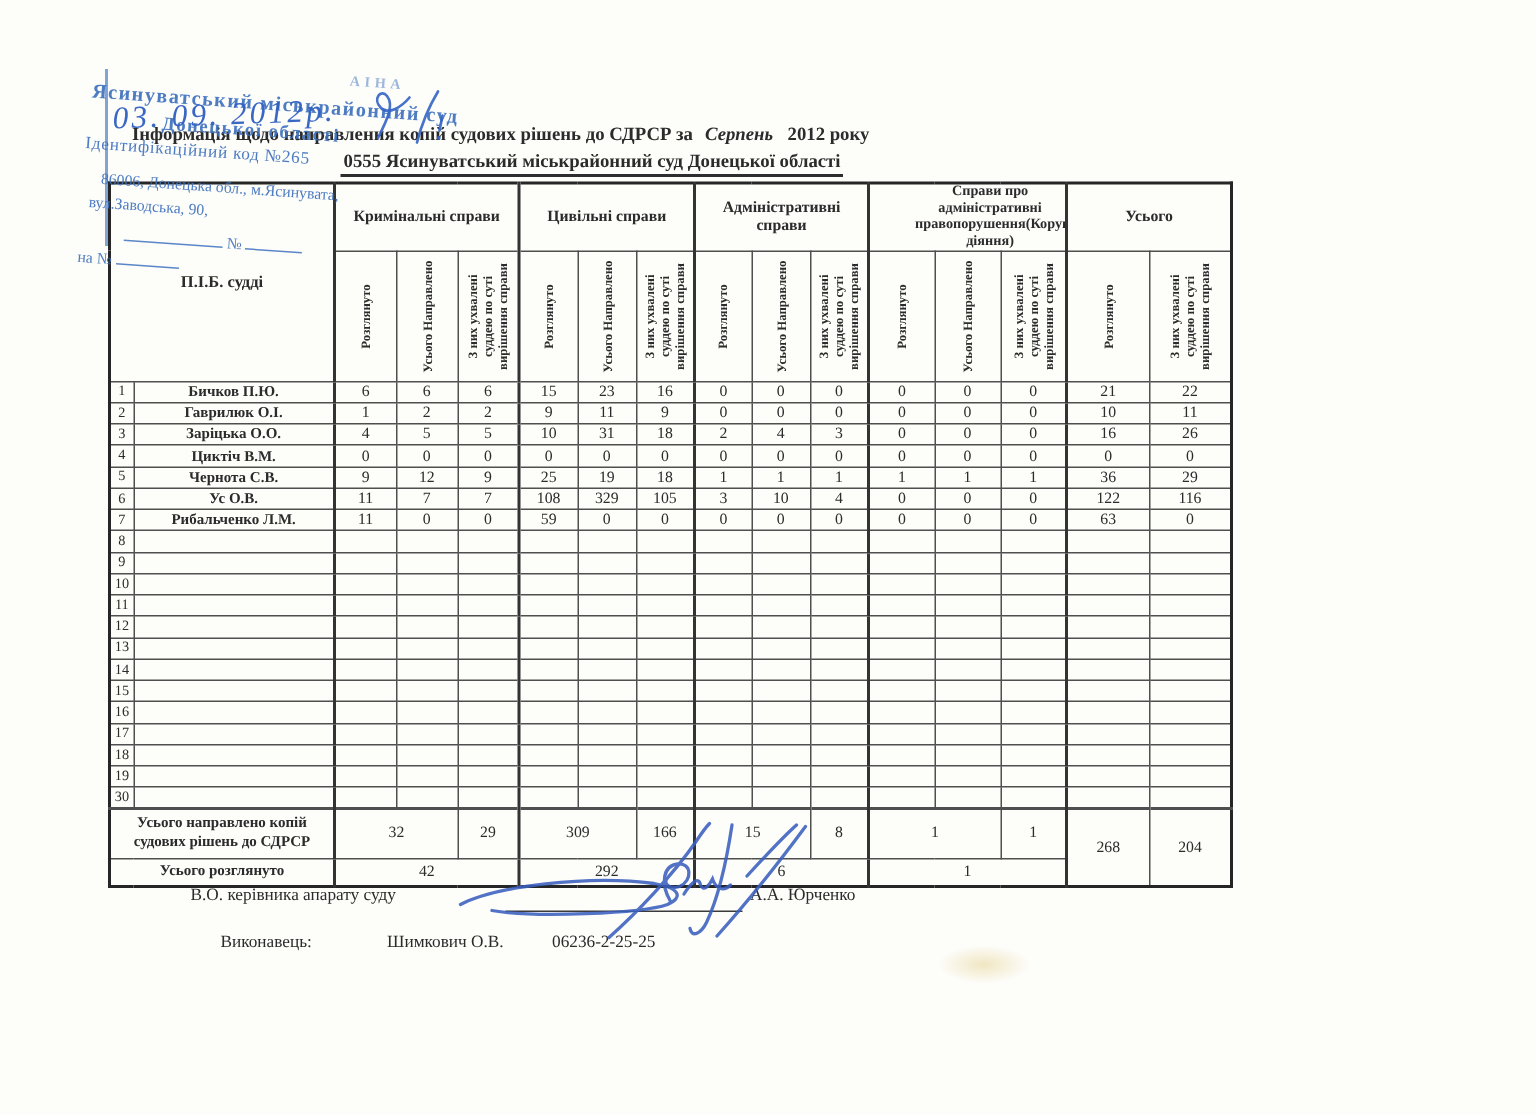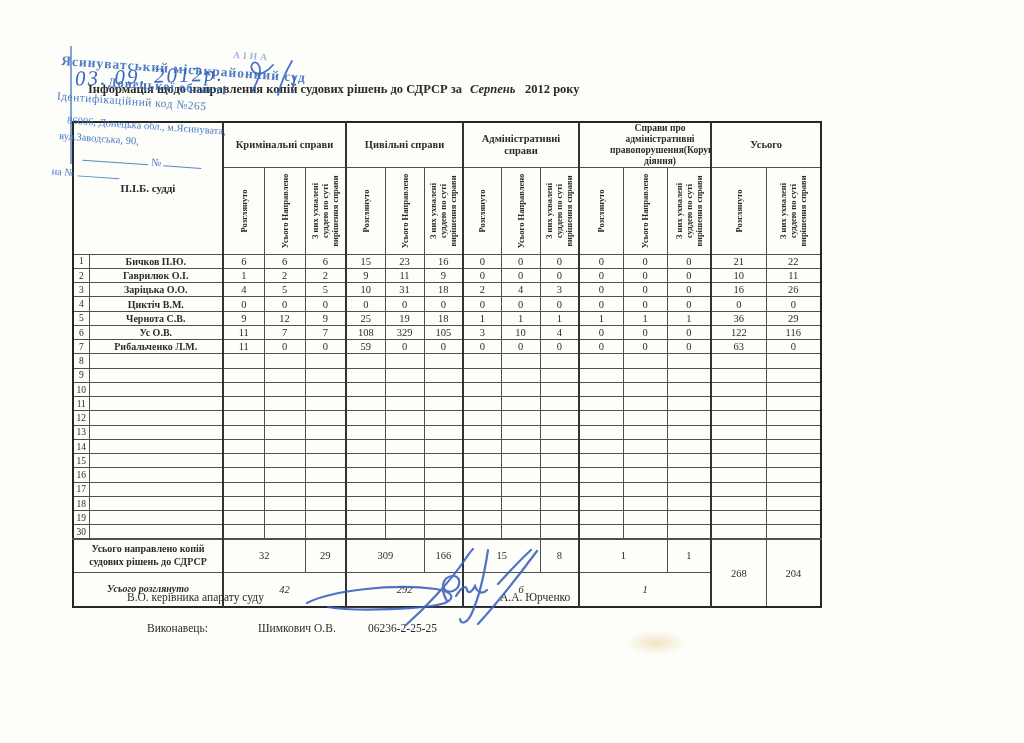--- a/index.html
+++ b/index.html
@@ -39,21 +39,21 @@
   .h-judge{font-weight:bold;font-size:11px;}
   .h-group{font-weight:bold;font-size:10.5px;line-height:1.15;height:42px;padding:1px 2px;}
   .h-group.small{font-size:9.5px;padding-left:30px;}
   .rotwrap{position:relative;height:86px;width:100%;}
   .rot{position:absolute;left:50%;top:50%;transform:translate(-50%,-50%) rotate(-90deg);
        width:82px;font-weight:bold;font-size:8.5px;line-height:1.2;text-align:center;}
   tr.body-row{height:14.25px;}
   td.num{font-size:9.5px;}
   td.jname{font-weight:bold;font-size:10px;}
   td.val{font-size:10.5px;}
-  tr.tot1{height:33px;} tr.tot2{height:35px;font-style:italic;}
+  tr.tot1{height:33px;} tr.tot2{height:19px;}
   tr.tot1 td{border-top-width:2px;}
   td.tot-label{font-weight:bold;font-size:10px;line-height:1.25;padding:1px 4px;}
   td.tot-val{font-size:10.5px;}
 
   
   .f-text{position:absolute;font-size:11.5px;z-index:2;white-space:nowrap;}
   .f-title{left:95px;top:591px;margin-left:32px;}
   .f-name{left:500px;top:591px;}
   .sig-line{position:absolute;left:337px;top:607px;width:158px;border-top:1.5px solid #3a3a3a;z-index:2;}
   .f-exec{left:147px;top:622px;}
@@ -82,20 +82,21 @@
     <div class="s-line s-ref"><span>на №</span>&nbsp;<span class="s-rule" style="width:42px"></span></div>
   </div>
 
   <div class="hw-date">03. 09. 2012р.</div>
 
   <div class="title1">
     <span>Інформація щодо направлення копій судових рішень до СДРСР за</span>
     <span class="t-month">Серпень</span>
     <span class="t-year">2012 року</span>
   </div>
+  <div class="title2">0555 Ясинуватський міськрайонний суд Донецької області</div>
 
   <table class="report">
     <colgroup>
       <col style="width:16px">
         <col style="width:134px">
       <col style="width:41px">
         <col style="width:41px">
         <col style="width:41px">
       <col style="width:39px">
         <col style="width:39px">

